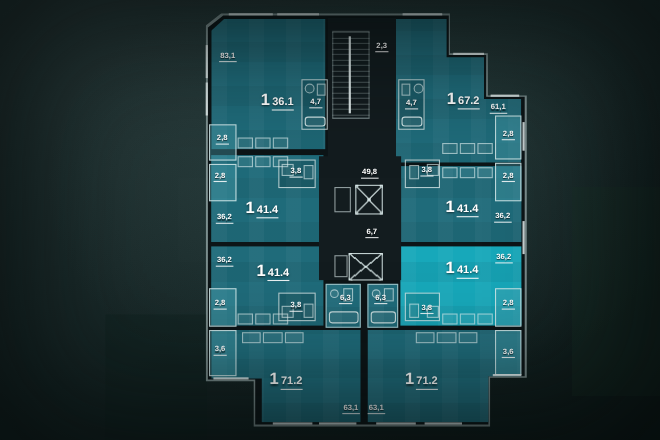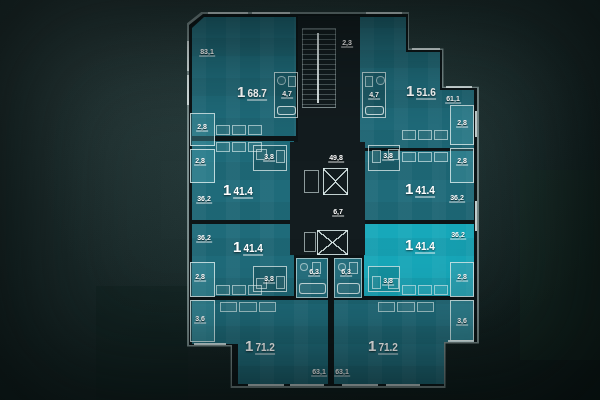--- a/index.html
+++ b/index.html
@@ -197,25 +197,25 @@
     <div class="win" style="left:1px;top:64px;width:2px;height:30px;"></div>
     <div class="win" style="left:62px;top:373px;width:36px;height:2px;"></div>
     <div class="win" style="left:104px;top:373px;width:34px;height:2px;"></div>
     <div class="win" style="left:156px;top:373px;width:36px;height:2px;"></div>
     <div class="win" style="left:200px;top:373px;width:34px;height:2px;"></div>
     <div class="win" style="left:8px;top:332px;width:32px;height:2px;"></div>
     <div class="win" style="left:262px;top:329px;width:26px;height:2px;"></div>
 
     <div class="apt-label" style="left:66px;top:81px;">
       <span class="rooms">1</span>
-      <span class="area">68.7</span>
+      <span class="area">36.1</span>
     </div>
     <div class="apt-label" style="left:235px;top:80px;">
       <span class="rooms">1</span>
-      <span class="area">51.6</span>
+      <span class="area">67.2</span>
     </div>
     <div class="apt-label" style="left:52px;top:179px;">
       <span class="rooms">1</span>
       <span class="area">41.4</span>
     </div>
     <div class="apt-label" style="left:234px;top:178px;">
       <span class="rooms">1</span>
       <span class="area">41.4</span>
     </div>
     <div class="apt-label" style="left:62px;top:236px;">

